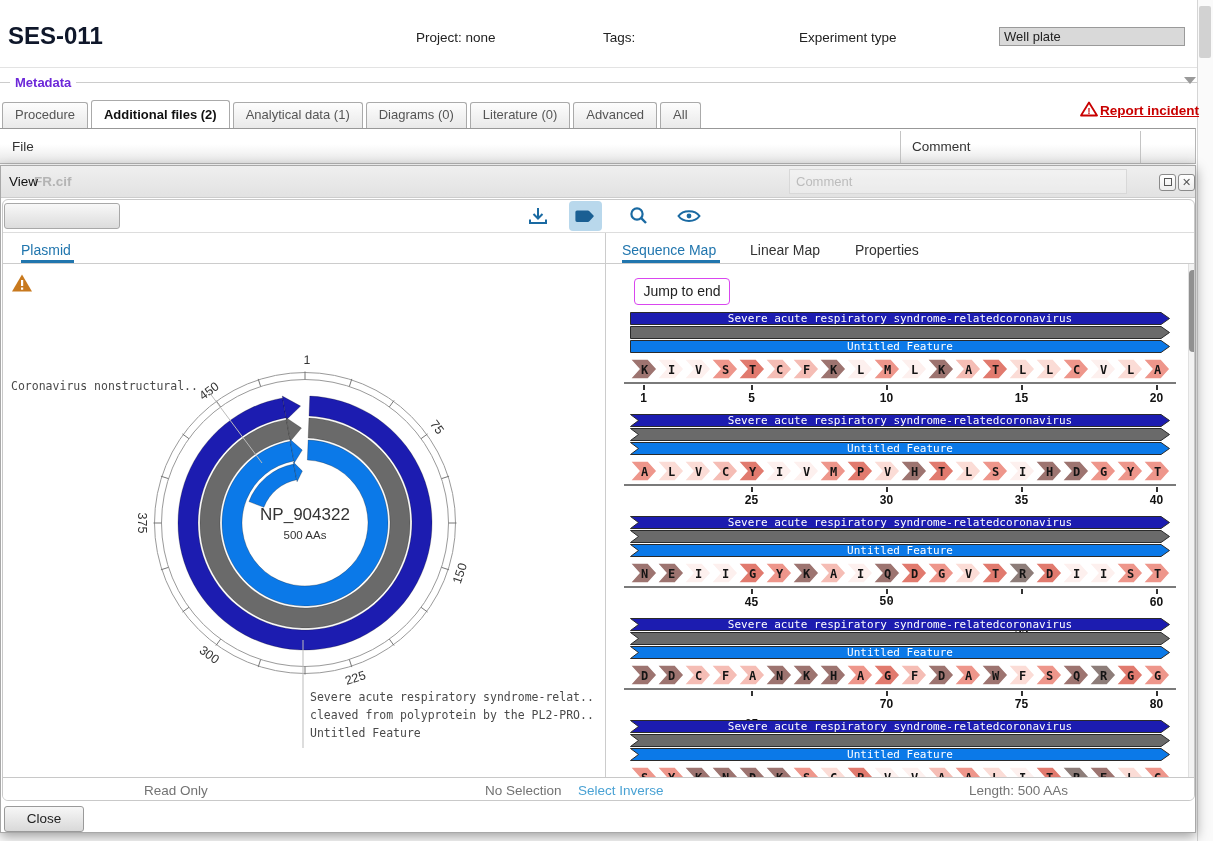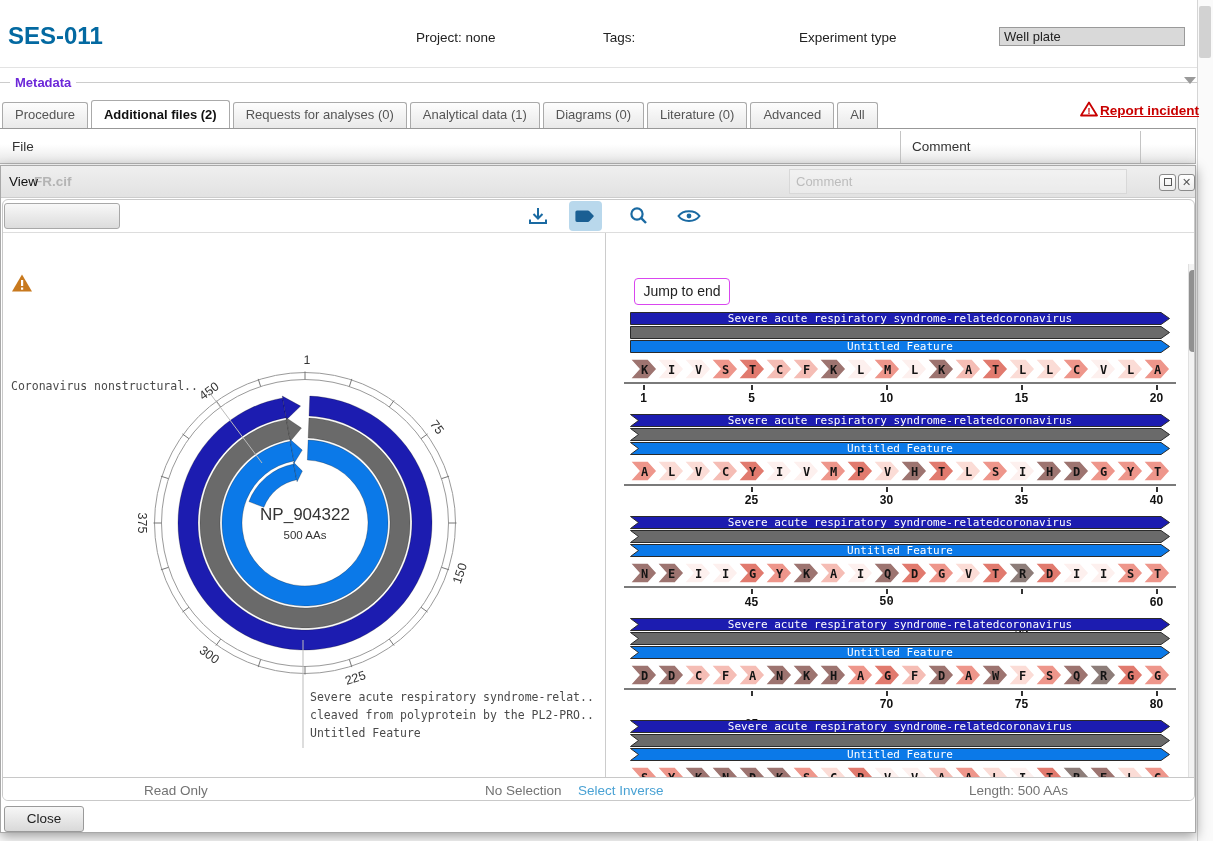--- a/index.html
+++ b/index.html
@@ -1,20 +1,20 @@
 <!DOCTYPE html>
 <html><head>
 <meta charset="utf-8">
 <style>
 *{margin:0;padding:0;box-sizing:border-box}
 html,body{width:1213px;height:841px}
 body{position:relative;font-family:"Liberation Sans",sans-serif;background:#fff;overflow:hidden;font-size:13px;color:#222}
 .abs{position:absolute}
 
-#hdr-title{left:8px;top:22px;font-size:24px;font-weight:700;color:#0369a1}
+#hdr-title{left:8px;top:22px;font-size:24px;font-weight:700;color:#0f172a}
 .hdr-label{top:30px;font-size:13.5px;color:#222}
 #exp-input{left:999px;top:27px;width:186px;height:19px;background:#d9d9d9;border:1px solid #9a9a9a;font-size:13px;color:#222;padding:1px 4px;line-height:15px}
 #hdr-border{left:0;top:67px;width:1197px;height:1px;background:#e3e3e3}
 
 #page-scroll{left:1197px;top:0;width:16px;height:841px;background:#fafafa;border-left:1px solid #d5d5d5}
 #page-scroll-thumb{left:1199px;top:6px;width:12px;height:52px;background:#d2d2d2;border-radius:2px}
 
 #meta-line{left:0;top:82px;width:1197px;height:1px;background:#ccc}
 #meta-legend{left:10px;top:75px;background:#fff;padding:0 5px;font-weight:700;font-size:13px;color:#6d28d9}
 #meta-collapse{left:1184px;top:77px;width:0;height:0;border-left:6px solid transparent;border-right:6px solid transparent;border-top:7px solid #9a9a9a}
@@ -94,21 +94,20 @@
 <div class="abs" id="page-scroll"></div>
 <div class="abs" id="page-scroll-thumb"></div>
 
 <div class="abs" id="meta-line"></div>
 <div class="abs" id="meta-legend">Metadata</div>
 <div class="abs" id="meta-collapse"></div>
 
 <div class="abs" id="tabbar">
   <div class="tab">Procedure</div>
   <div class="tab active">Additional files (2)</div>
-  <div class="tab">Requests for analyses (0)</div>
   <div class="tab">Analytical data (1)</div>
   <div class="tab">Diagrams (0)</div>
   <div class="tab">Literature (0)</div>
   <div class="tab">Advanced</div>
   <div class="tab">All</div>
 </div>
 <svg class="abs" id="report-icon" width="18" height="16">
   <polygon points="9,1.5 17,14.5 1,14.5" fill="#fff" stroke="#c90000" stroke-width="1.8" stroke-linejoin="round"></polygon>
   <text x="9" y="12.5" text-anchor="middle" style="font:700 9px 'Liberation Sans'" fill="#c90000">!</text>
 </svg>
@@ -153,20 +152,28 @@
       <svg class="abs tb-icon" style="left:622px" width="28" height="27">
         <circle cx="12" cy="11" r="5.6" fill="none" stroke="#1a6aa2" stroke-width="2.2"></circle>
         <path d="M16.2 15.2 L21 20" stroke="#1a6aa2" stroke-width="2.4"></path>
       </svg>
       <svg class="abs tb-icon" style="left:672px" width="28" height="27">
         <path d="M3.5 13 C8 6.5 20 6.5 24.5 13 C20 19.5 8 19.5 3.5 13 Z" fill="none" stroke="#1a6aa2" stroke-width="2"></path>
         <circle cx="14" cy="13" r="2.4" fill="#1a6aa2"></circle>
       </svg>
     </div>
 
+    <div class="abs" id="v-tabs">
+      <div class="abs" id="ltab">Plasmid</div>
+      <div class="abs" id="ltab-underline"></div>
+      <div class="abs rtab" id="rtab0">Sequence Map</div>
+      <div class="abs" id="rtab0-underline"></div>
+      <div class="abs rtab" id="rtab1">Linear Map</div>
+      <div class="abs rtab" id="rtab2">Properties</div>
+    </div>
     <div class="abs" id="v-divider"></div>
 
     <svg class="abs" id="warn-icon" width="22" height="20">
       <path d="M11 1.5 L21 18.5 H1 Z" fill="#c8791e"></path>
       <rect x="10" y="7" width="2.2" height="6" fill="#fff"></rect>
       <rect x="10" y="14.5" width="2.2" height="2.2" fill="#fff"></rect>
     </svg>
     <svg class="abs" id="plasmid-svg" viewBox="0 0 602 513">
         <circle cx="302" cy="259" r="150.5" fill="none" stroke="#9a9a9a" stroke-width="1"></circle>
         <circle cx="302" cy="259" r="143.5" fill="none" stroke="#9a9a9a" stroke-width="1"></circle>

